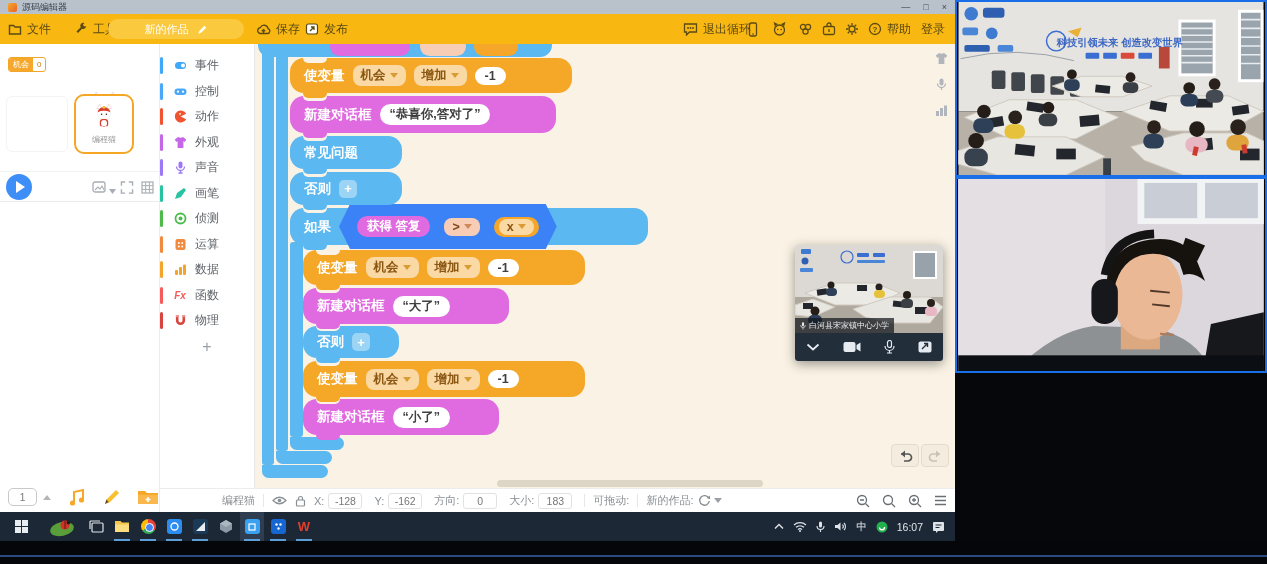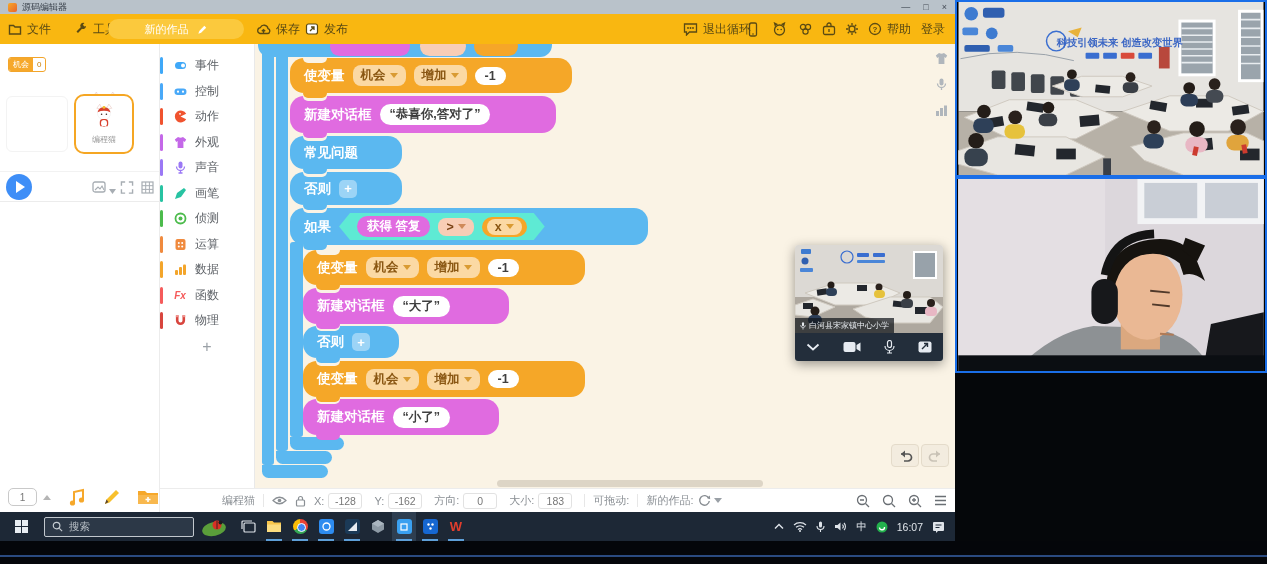--- a/index.html
+++ b/index.html
@@ -40,21 +40,21 @@
 .padditem{height:26px;display:flex;align-items:center;justify-content:center;font-size:16px;color:#9aa0a6}
 
 .canvas{position:absolute;left:255px;top:44px;width:700px;height:444px;background:#FAF3E5;overflow:hidden}
 .blk{position:absolute;display:flex;align-items:center;gap:8px;padding:0 14px;border-radius:14px;color:#fff;font-size:13.5px;font-weight:600;background:var(--c);white-space:nowrap}
 .blk::before{content:"";position:absolute;left:13px;top:0;width:24px;height:5px;background:#FAF3E5;border-radius:0 0 6px 6px}
 .blk::after{content:"";position:absolute;left:13px;bottom:-5px;width:24px;height:5px;background:var(--c);border-radius:0 0 6px 6px}
 .fld{display:flex;align-items:center;gap:4px;background:#FBD9A4;border-radius:8px;padding:2px 8px;color:#8a5713;font-size:12.5px;font-weight:600}
 .car{width:0;height:0;border-left:4px solid transparent;border-right:4px solid transparent;border-top:5px solid #d99b33}
 .oval{background:#fff;border-radius:11px;padding:2px 10px;color:#3f3f3f;font-size:12.5px;font-weight:700;white-space:nowrap}
 .plusbox{width:18px;height:18px;border-radius:5px;background:rgba(255,255,255,.4);color:#fff;display:flex;align-items:center;justify-content:center;font-size:13px;font-weight:700}
-.hex{display:flex;align-items:center;gap:8px;background:#5eead4;height:27px;padding:0 18px;clip-path:polygon(11px 0,calc(100% - 11px) 0,100% 50%,calc(100% - 11px) 100%,11px 100%,0 50%)}
+.hex{display:flex;align-items:center;gap:14px;background:#3b82f6;height:45px;padding:0 18px;clip-path:polygon(11px 0,calc(100% - 11px) 0,100% 50%,calc(100% - 11px) 100%,11px 100%,0 50%)}
 .pinkpill{background:#E06BE0;color:#fff;border-radius:11px;padding:2px 10px;font-size:12.5px;font-weight:600;white-space:nowrap}
 .opfld{display:flex;align-items:center;gap:4px;background:#F8CDB6;border-radius:8px;padding:2px 8px;color:#7a4216;font-size:12.5px;font-weight:700}
 .opfld .car{border-top-color:#cf8a5a}
 .orpill{background:#F6A628;border-radius:11px;padding:2px 5px;display:flex;align-items:center}
 .spine{position:absolute;width:12px;background:#5BB8F0;border-radius:3px}
 .foot{position:absolute;height:13px;background:#5BB8F0;border-radius:0 10px 10px 10px}
 .sliver{position:absolute;left:3px;top:0;width:294px;height:13px;background:#5BB8F0;border-radius:0 0 12px 12px;overflow:hidden;z-index:31}
 .sl-oval{position:absolute;top:-7px;height:19px;border-radius:10px}
 .scrollbar-h{position:absolute;left:242px;top:436px;width:266px;height:7px;background:#ddd5c6;border-radius:4px}
 .undoredo{position:absolute;left:636px;top:400px;display:flex;gap:2px}
@@ -636,29 +636,20 @@
 
   <div class="taskbar">
     <span class="startbtn">
         <span class="winlogo">
           <span></span>
           <span></span>
           <span></span>
           <span></span>
         </span>
       </span>
-    <span class="searchbox">
-      <span class="ico">
-          <svg width="11" height="11" viewBox="0 0 12 12">
-            <circle cx="5" cy="5" r="3.6" fill="none" stroke="#c6ccd2" stroke-width="1.3"></circle>
-            <path d="M8 8l3 3" stroke="#c6ccd2" stroke-width="1.3"></path>
-          </svg>
-        </span>
-      <span>搜索</span>
-    </span>
     <span class="ico" style="margin-left:6px">
         <svg width="28" height="22" viewBox="0 0 28 22">
           <ellipse cx="14" cy="13" rx="12" ry="7" fill="#5a9e3a" transform="rotate(-12 14 13)"></ellipse>
           <circle cx="17" cy="9" r="4.5" fill="#d93025"></circle>
           <circle cx="20.5" cy="6.5" r="2" fill="#1d1d1d"></circle>
           <path d="M17 5v8" stroke="#1d1d1d" stroke-width=".8"></path>
         </svg>
       </span>
     <span class="tba" style="margin-left:8px">
         <svg width="15" height="13" viewBox="0 0 15 13">

